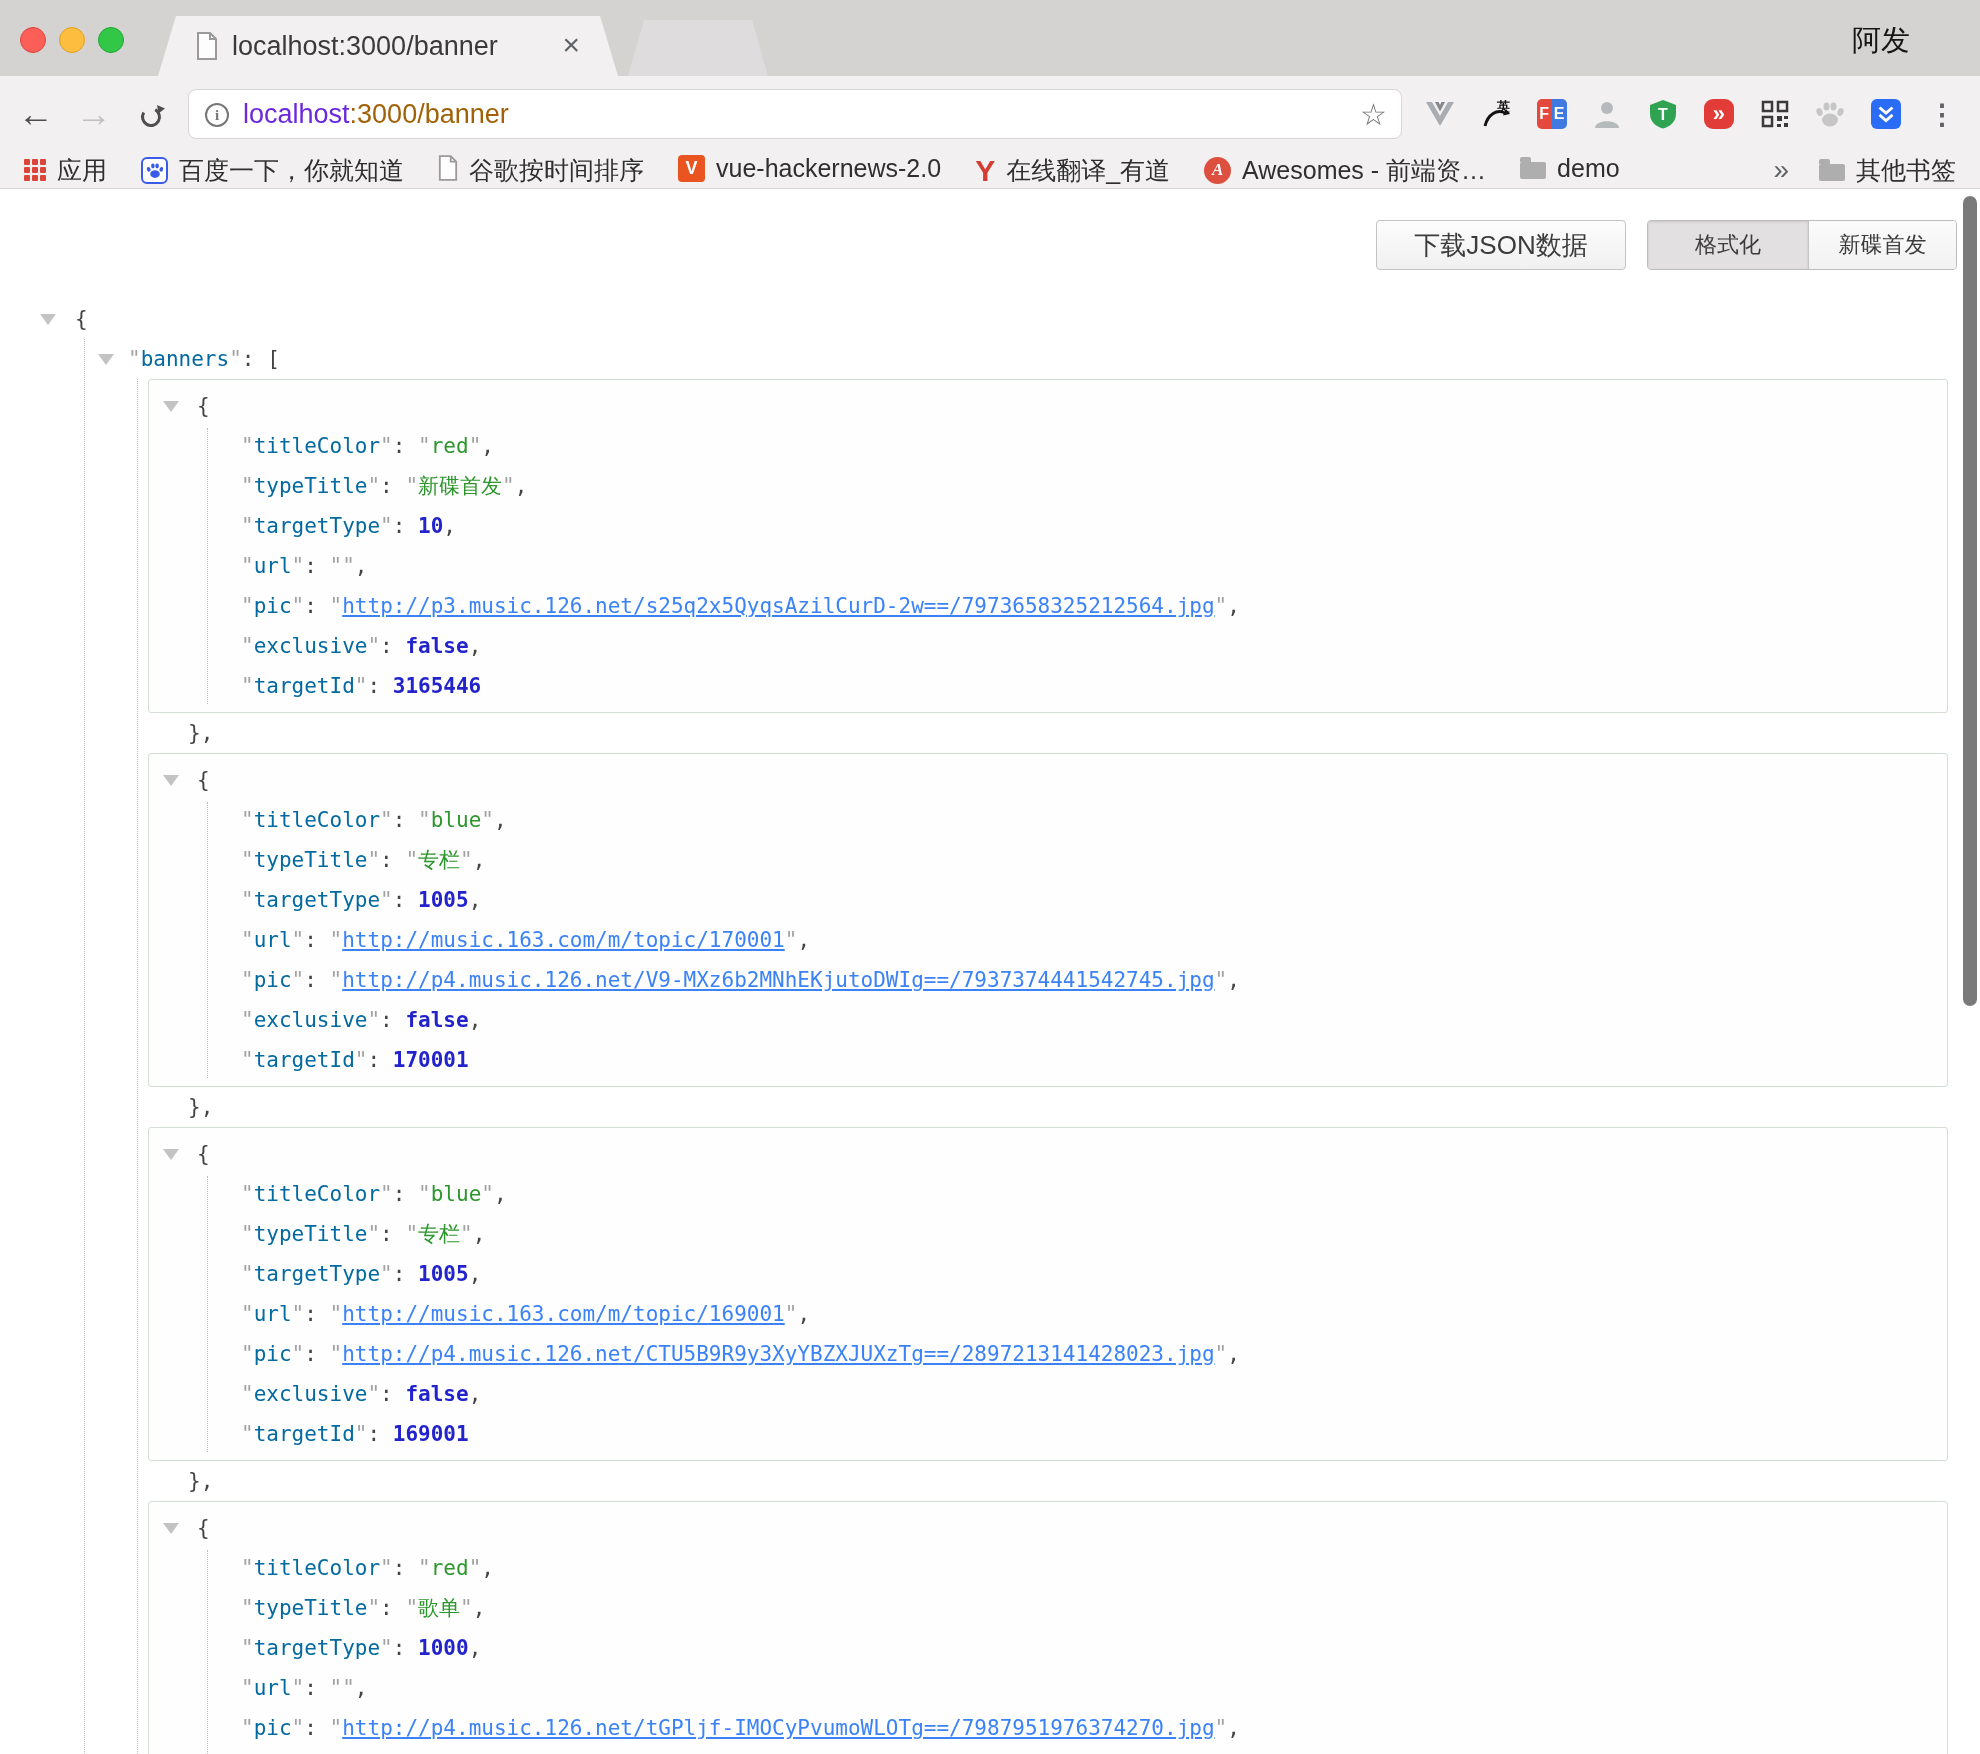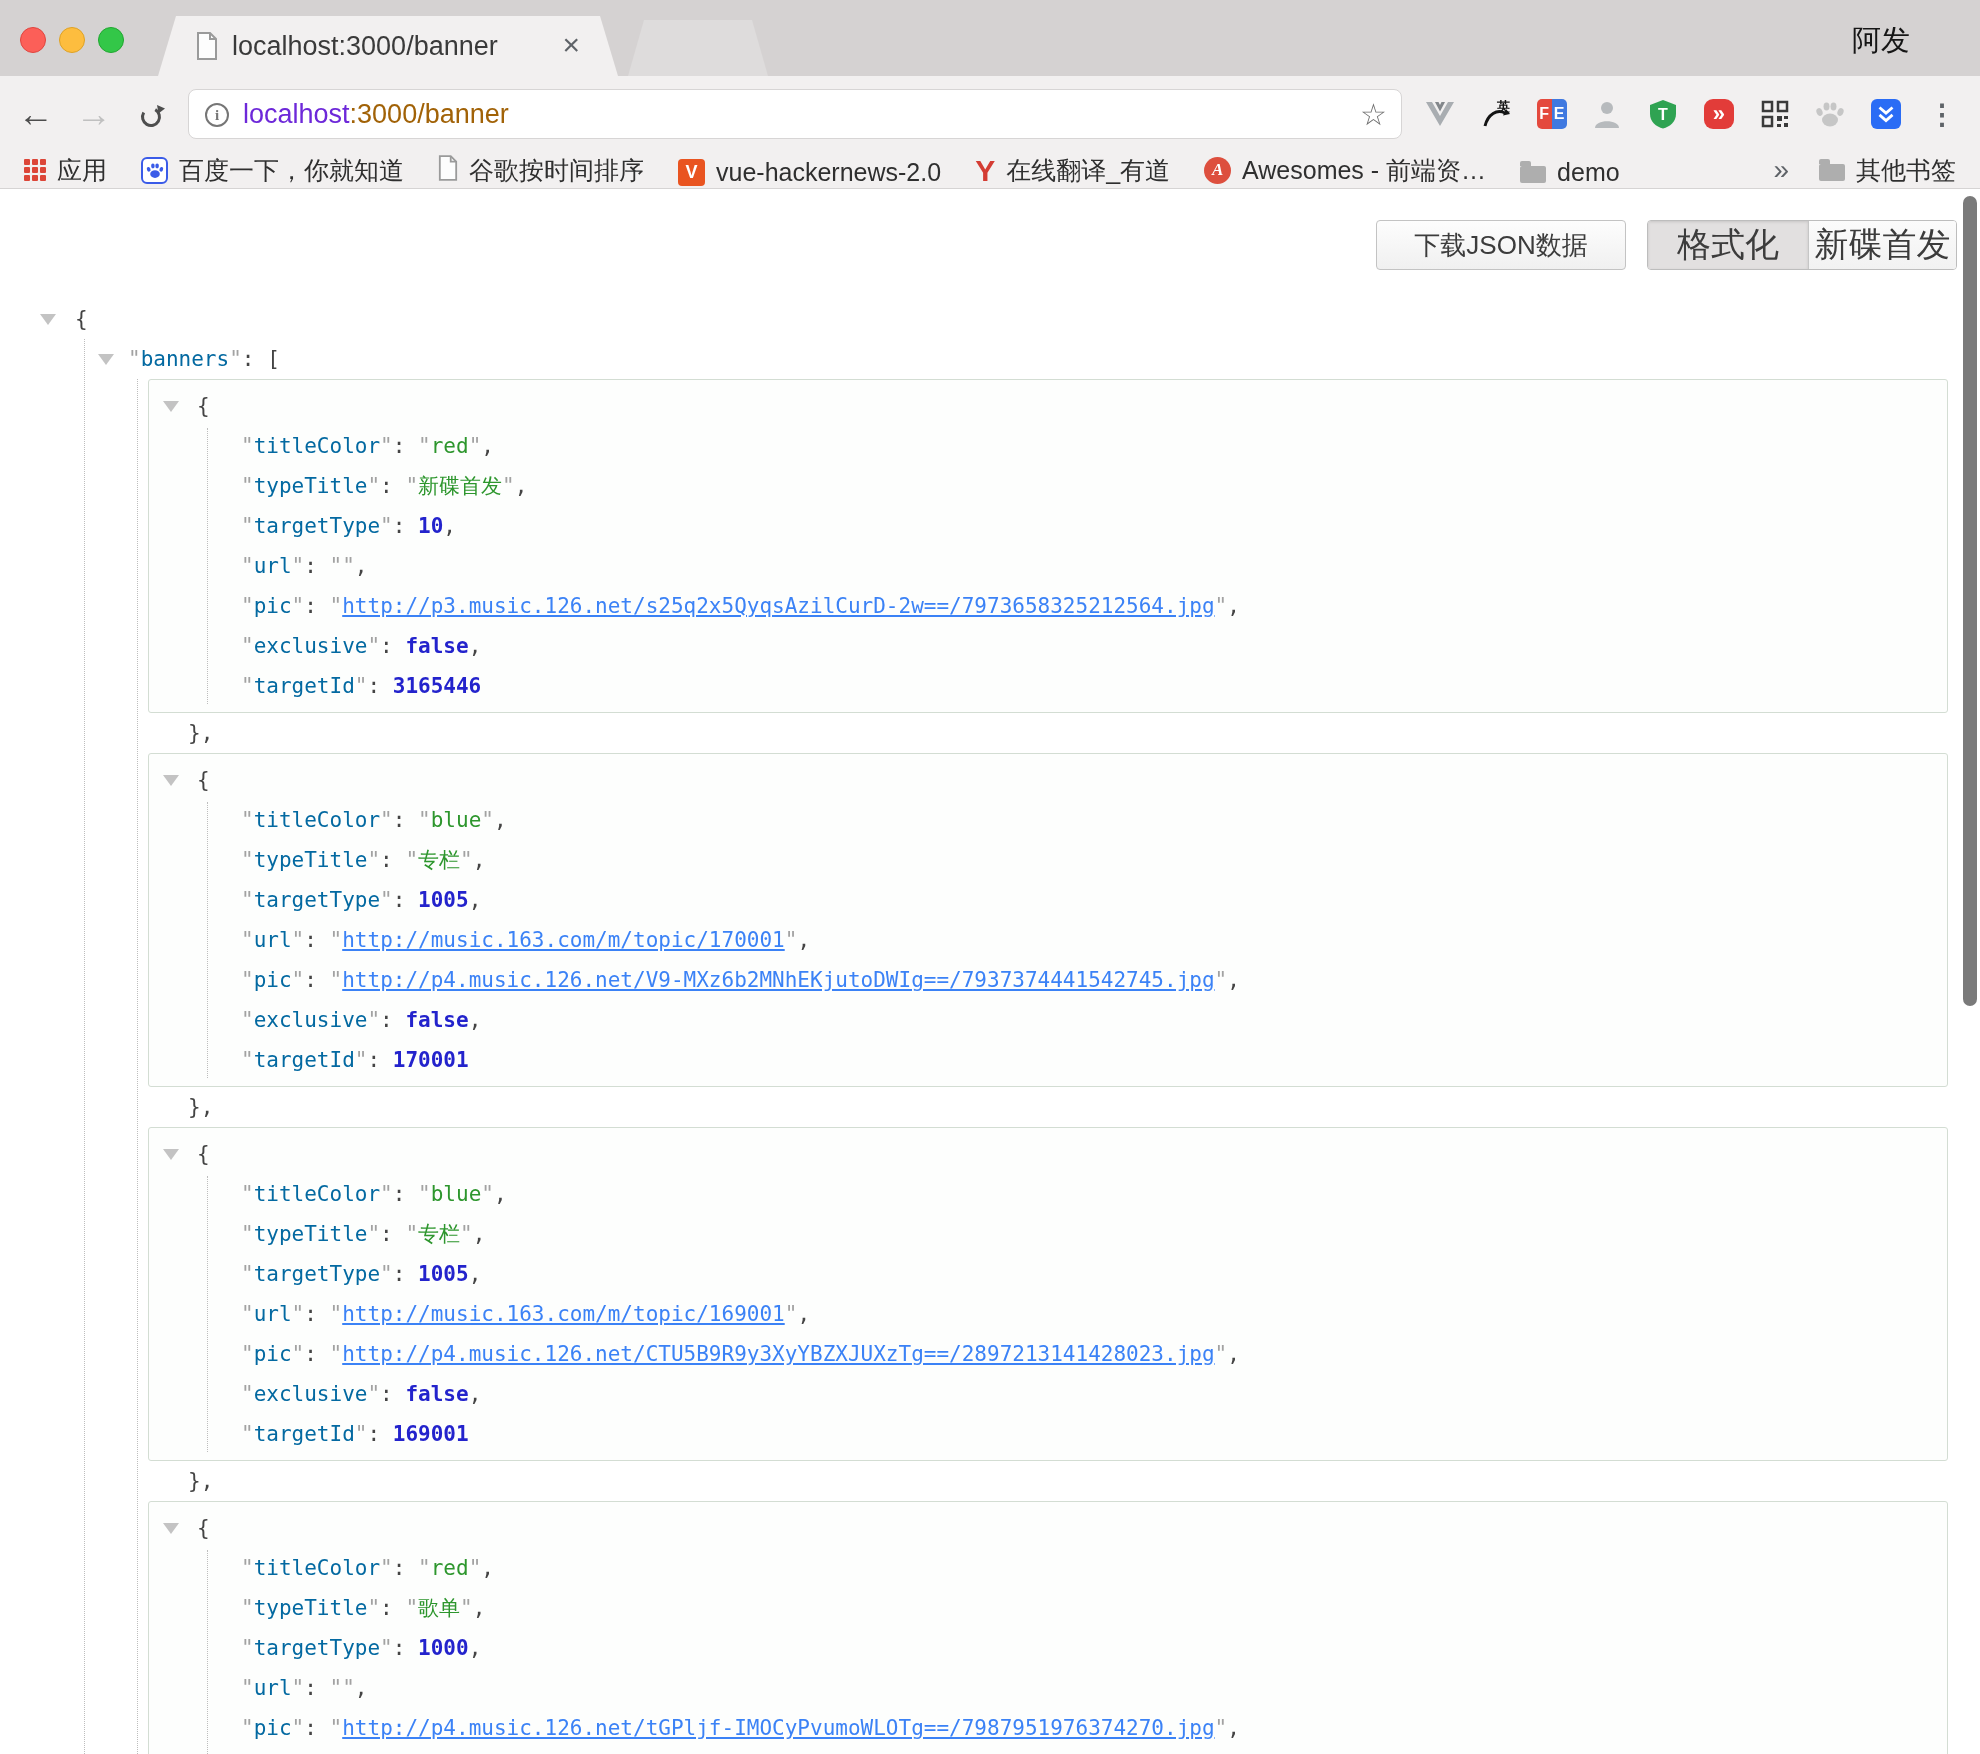--- a/index.html
+++ b/index.html
@@ -48,21 +48,21 @@
   .fe-f { background:#e4493d; } .fe-e { background:#4079e0; }
   .ff-icon { width:30px; height:30px; border-radius:9px; background:#e23c39; color:#fff;
              font-weight:bold; font-size:22px; display:flex; align-items:center; justify-content:center; }
   .scr-icon { width:30px; height:30px; border-radius:6px; background:#2a6cf5;
               display:flex; align-items:center; justify-content:center; }
   .menu-dots { font-size:28px; color:#5f6368; font-weight:600; }
 
   
   .bookmarks { position:absolute; left:0; top:152px; width:1980px; height:37px; background:#f2f0f0;
                border-bottom:1px solid #d6d4d4; display:flex; align-items:center; padding:0 24px; }
-  .bm-left { display:flex; align-items:flex-end; gap:34px; }
+  .bm-left { display:flex; align-items:flex-start; gap:34px; }
   .bm-item { display:flex; align-items:center; gap:11px; white-space:nowrap; }
   .bm-label { font-size:25px; color:#2f2f2f; }
   .apps-icon { display:grid; grid-template-columns:repeat(3,6px); gap:2px; }
   .apps-icon i { width:6px; height:6px; border-radius:1px; background:#dc4638; display:block; }
   .baidu-icon { width:27px; height:27px; background:#fff; border:2px solid #3a5be8; border-radius:6px;
                 display:flex; align-items:center; justify-content:center; }
   .vhn-icon { width:27px; height:27px; border-radius:4px; background:#e95420; color:#fff; font-weight:bold;
               font-size:18px; display:flex; align-items:center; justify-content:center; }
   .ydao-icon { color:#d43c33; font-weight:800; font-size:30px; line-height:27px; }
   .awe-icon { width:27px; height:27px; border-radius:50%; background:#dd4f3e; color:#fff;
@@ -76,21 +76,21 @@
 
   
   .content { position:absolute; left:0; top:189px; width:1980px; bottom:0; background:#fff; }
   .btn { position:absolute; top:31px; height:50px; border:1px solid #c3c3c3; border-radius:4px;
          background:linear-gradient(#fdfdfd,#f0f0f0); font-size:26px; color:#3c3c3c;
          display:flex; align-items:center; justify-content:center; }
   .btn-download { left:1376px; width:250px; }
   .btn-group { position:absolute; left:1647px; top:31px; height:50px; display:flex;
                border:1px solid #bdbdbd; border-radius:4px; overflow:hidden; }
   .btn-cell { height:100%; display:flex; align-items:center; justify-content:center;
-              font-size:34px; color:#3c3c3c; }
+              font-size:22px; color:#3c3c3c; }
   .btn-format { width:160px; background:#e2e0e0; box-shadow:inset 0 1px 3px rgba(0,0,0,.12); }
   .btn-collapse { width:148px; background:linear-gradient(#fbfbfb,#f2f2f2); border-left:1px solid #c6c6c6; }
 
   
   .json-tree { position:absolute; left:0; right:0; top:0; bottom:0; padding-top:110px; overflow:hidden;
                font-family:"DejaVu Sans Mono", monospace; font-size:21px; color:#333; }
   .jrow { position:relative; height:40px; line-height:40px; white-space:pre; }
   .tri { position:absolute; top:15px; width:0; height:0; border-left:8px solid transparent;
          border-right:8px solid transparent; border-top:11px solid #c3c3c3; }
   .jbox { position:relative; margin:0 32px 0 148px; border:1px solid #d3ddd3; border-radius:3px;

